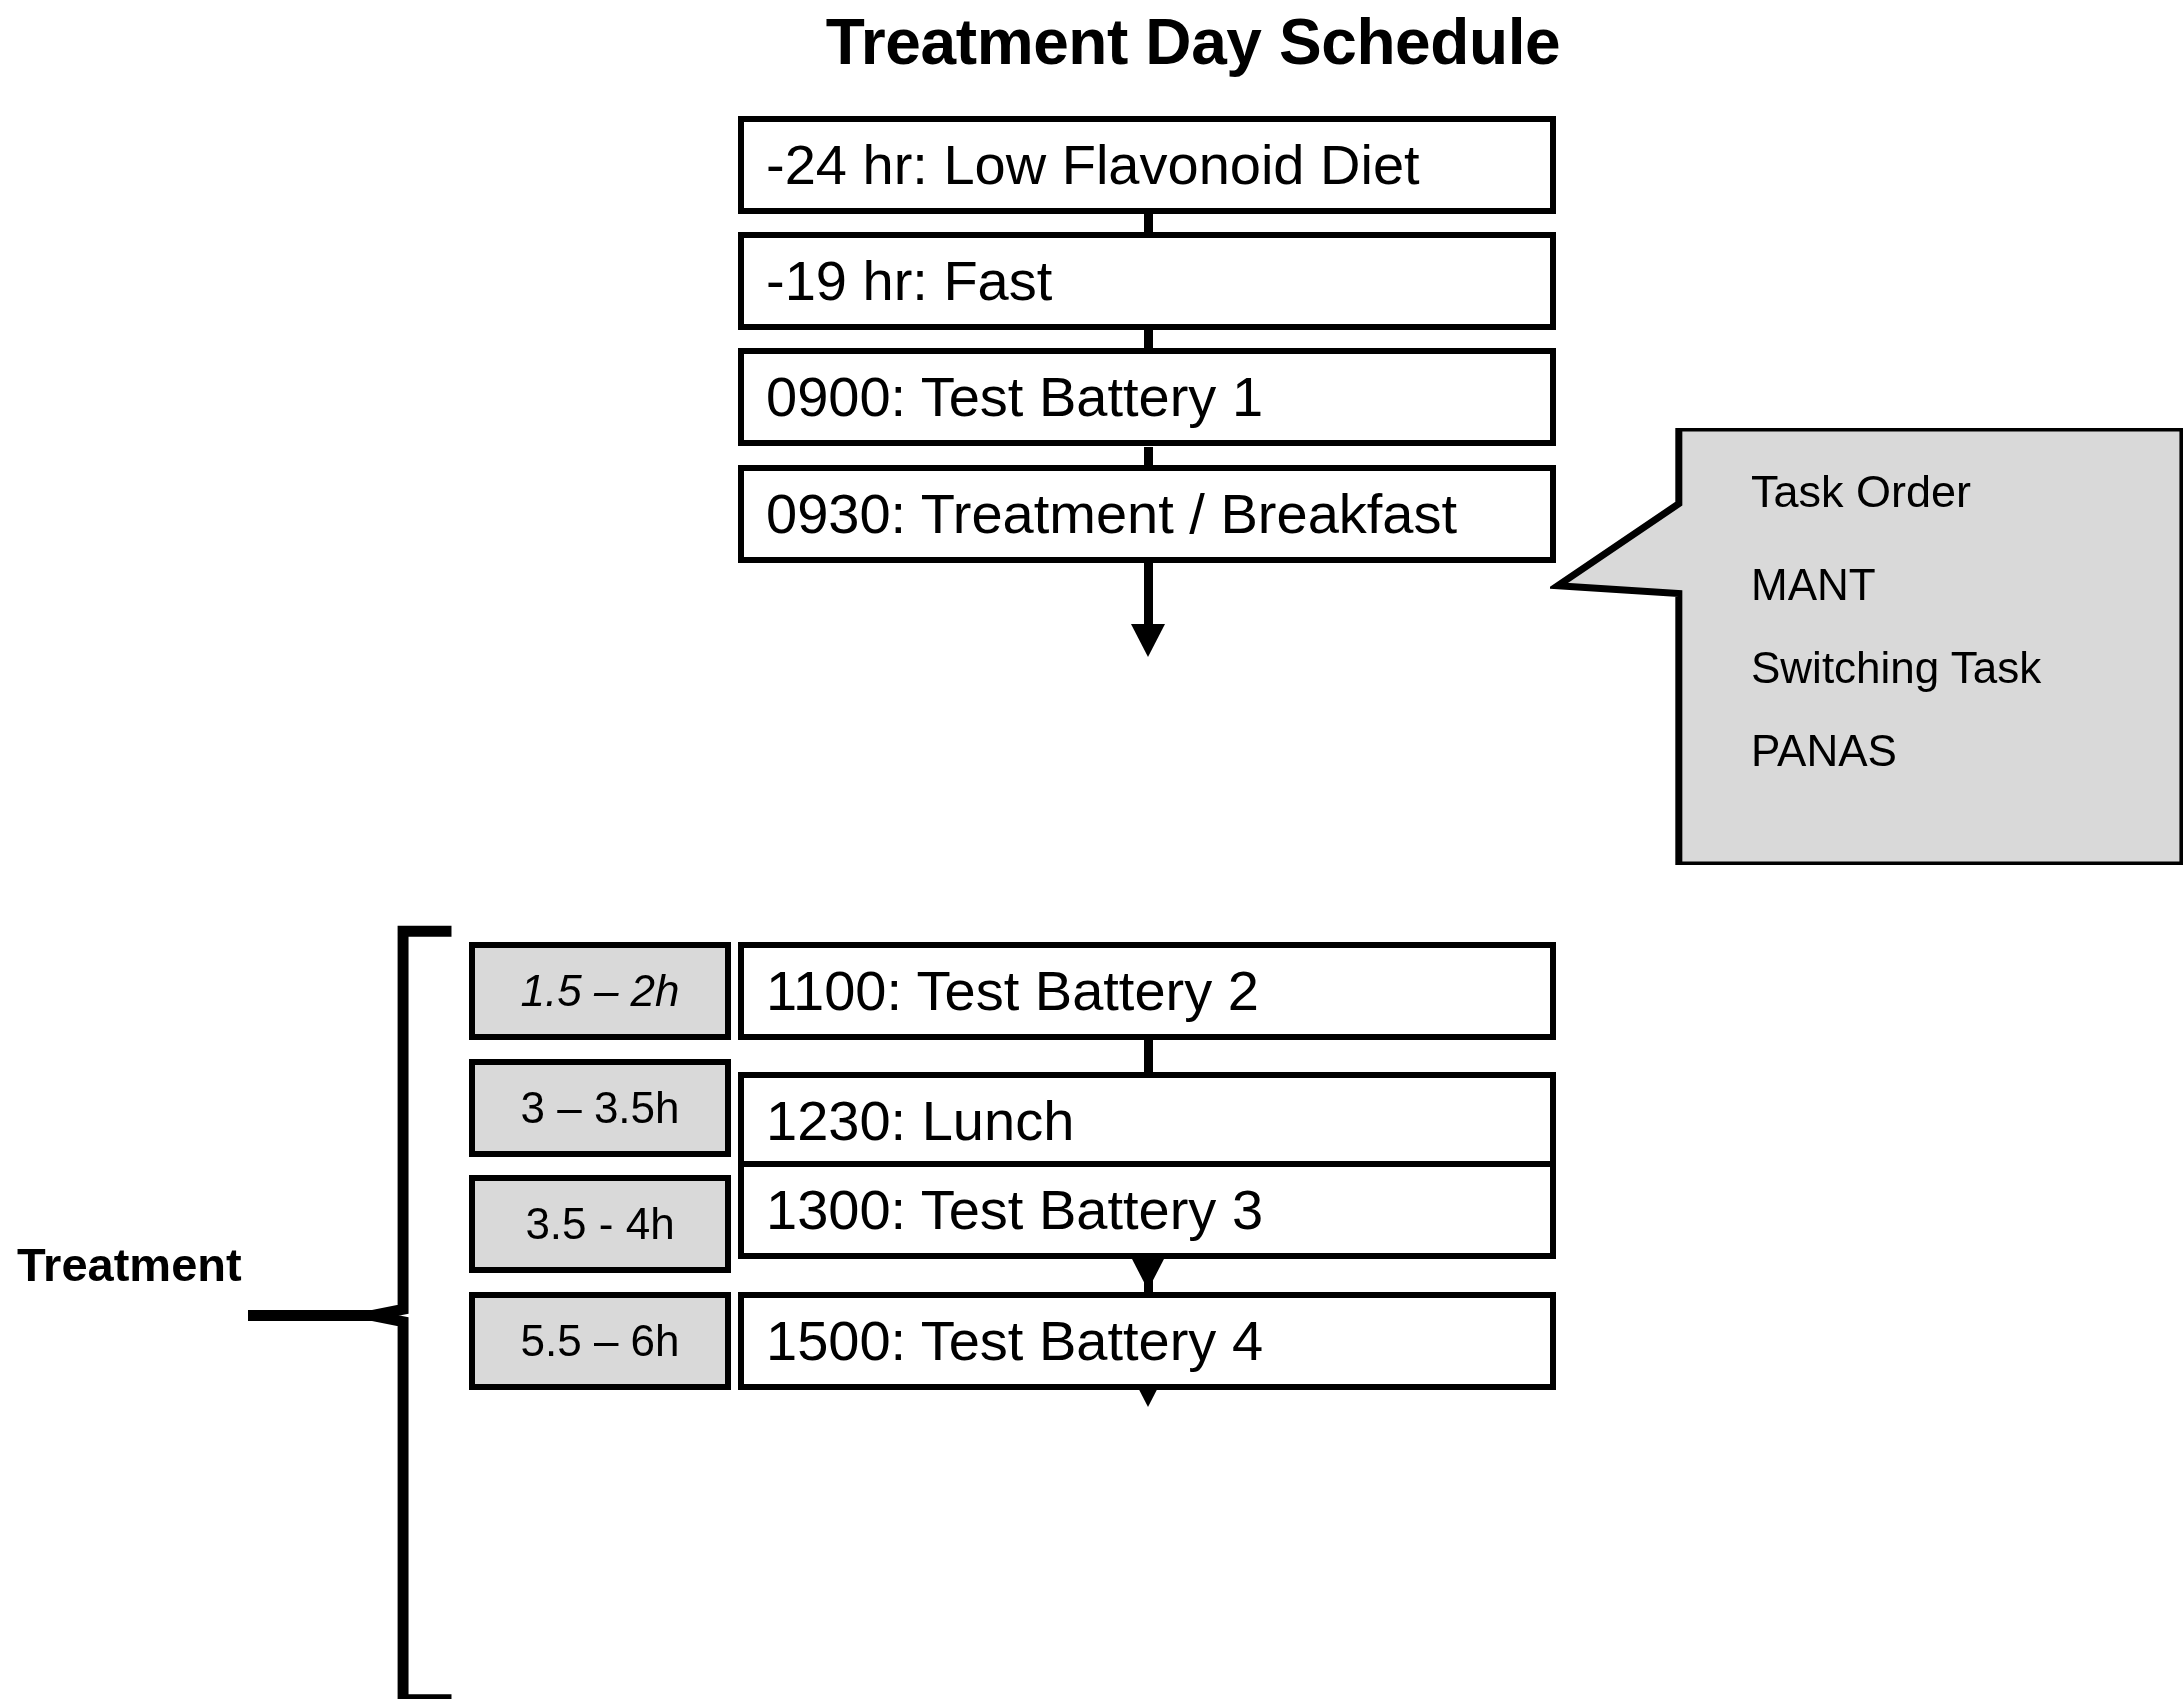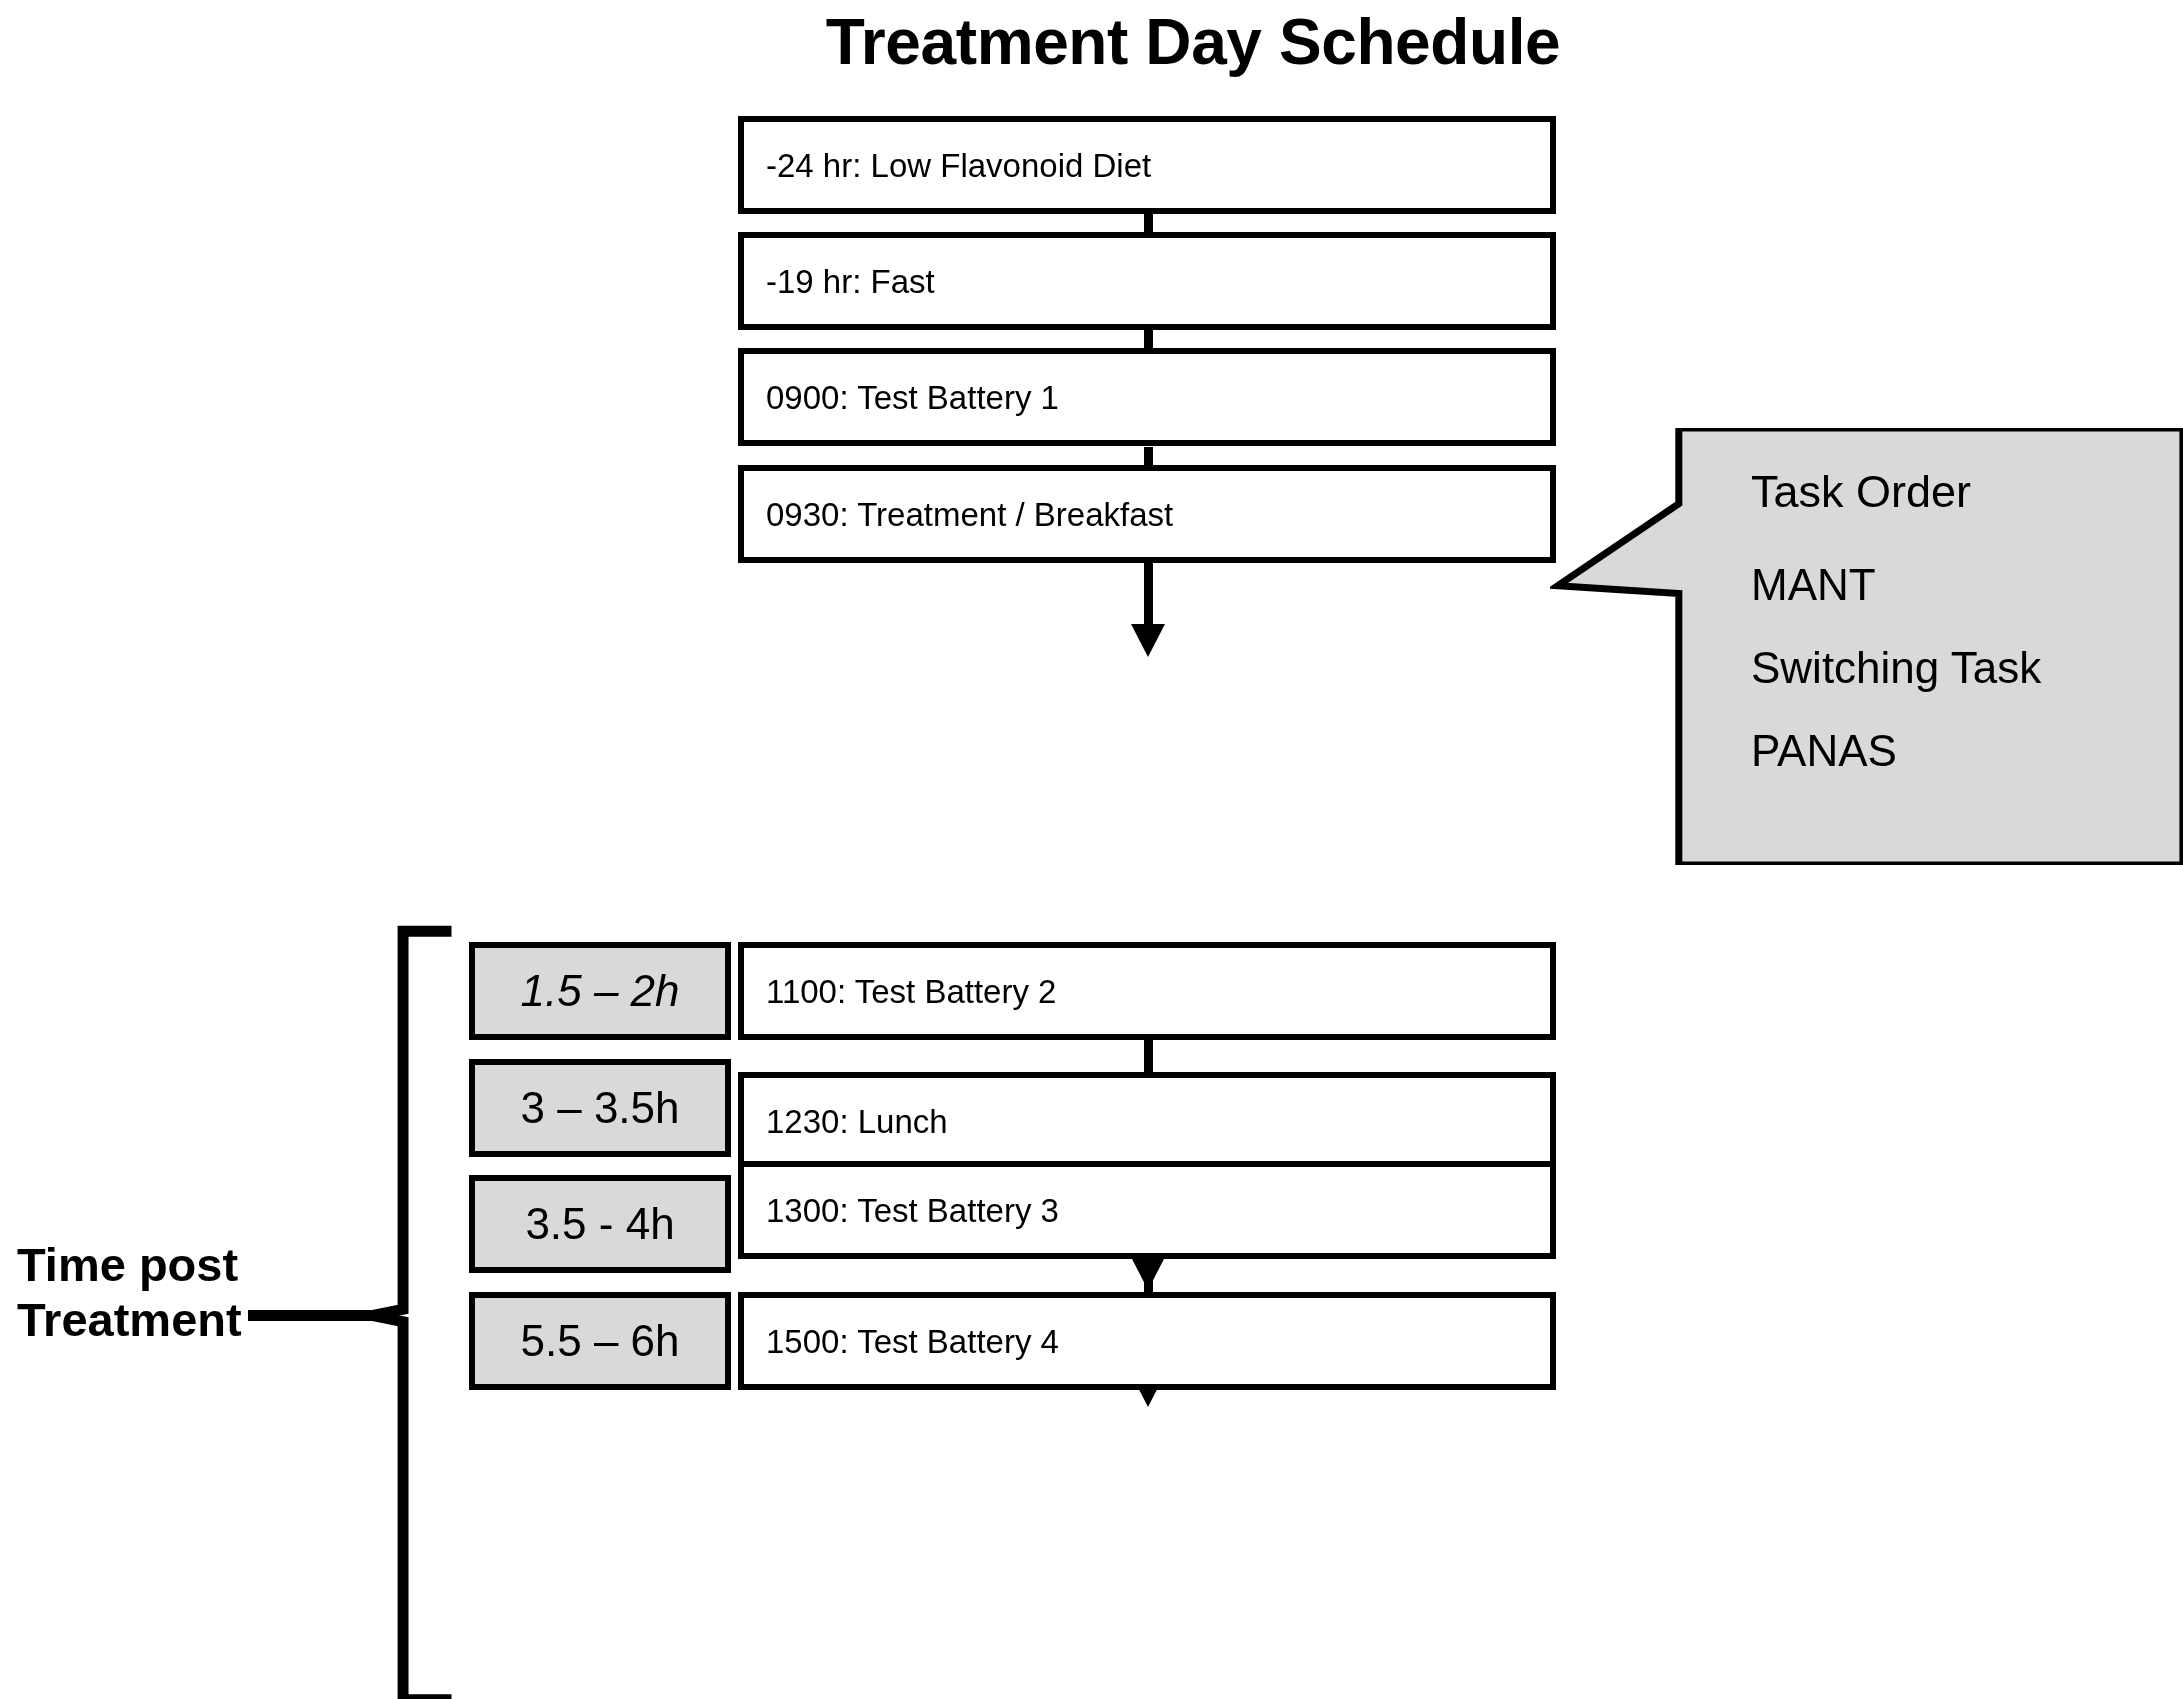--- a/index.html
+++ b/index.html
@@ -42,21 +42,21 @@
     width: 818px;
     height: 98px;
     box-sizing: border-box;
     border: 6.2px solid #000000;
     background: #ffffff;
     display: flex;
     align-items: center;
   }
   .flow-box .label {
     padding-left: 22px;
-    font-size: 33px;
+    font-size: 56px;
     line-height: 1;
     white-space: nowrap;
   }
 
   
   .time-chip {
     position: absolute;
     left: 469px;
     width: 262px;
     height: 98px;
@@ -231,18 +231,17 @@
 
   <div class="brace">
     <svg width="94" height="781" viewBox="0 0 120 1000" xmlns="http://www.w3.org/2000/svg">
       <path d="M 108 8 L 46 8 L 46 492 L 6 500 L 46 508 L 46 992 L 108 992" fill="none" stroke="#000000" stroke-width="14" stroke-linecap="butt" stroke-linejoin="miter"></path>
       <line x1="6" y1="500" x2="-62" y2="500" stroke="#000000" stroke-width="14"></line>
     </svg>
   </div>
   <div class="brace-tick" style="position:absolute;left:248px;top:1310px;width:125px;height:11px;background:#000000;"></div>
 
   <div class="brace-label">
-    <div>Time post</div>
     <div>Treatment</div>
   </div>
 
 </div>
 
 
 </body></html>

